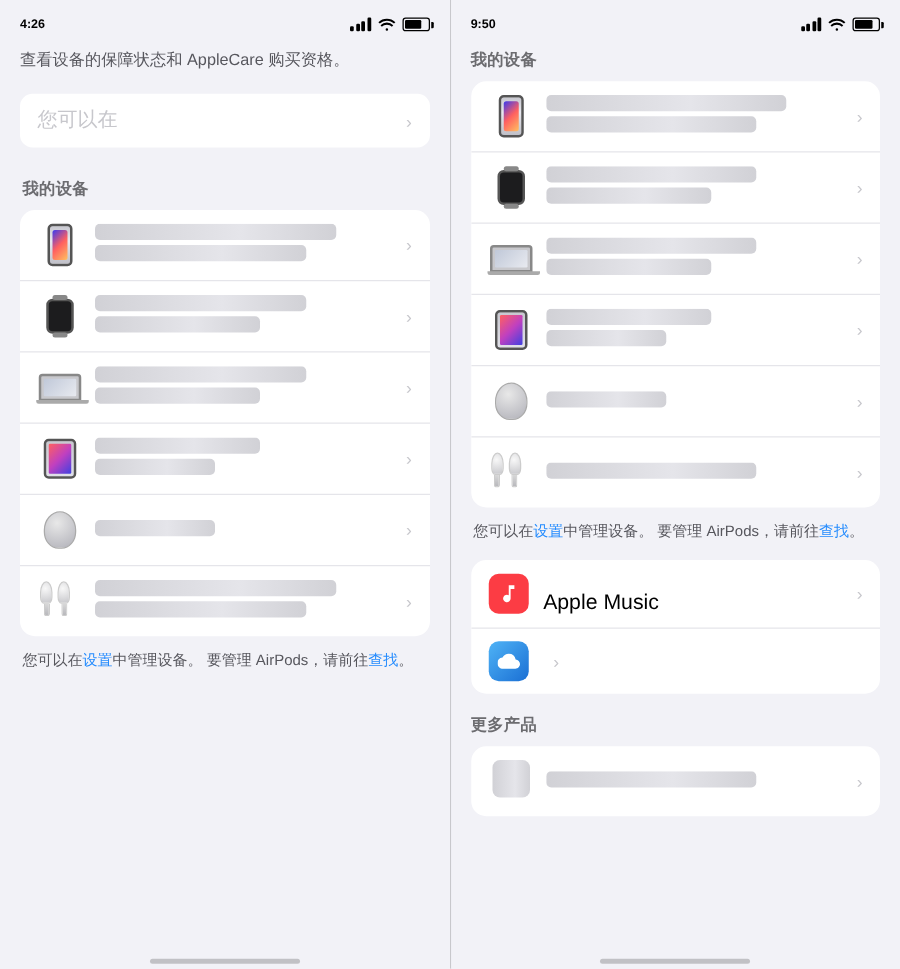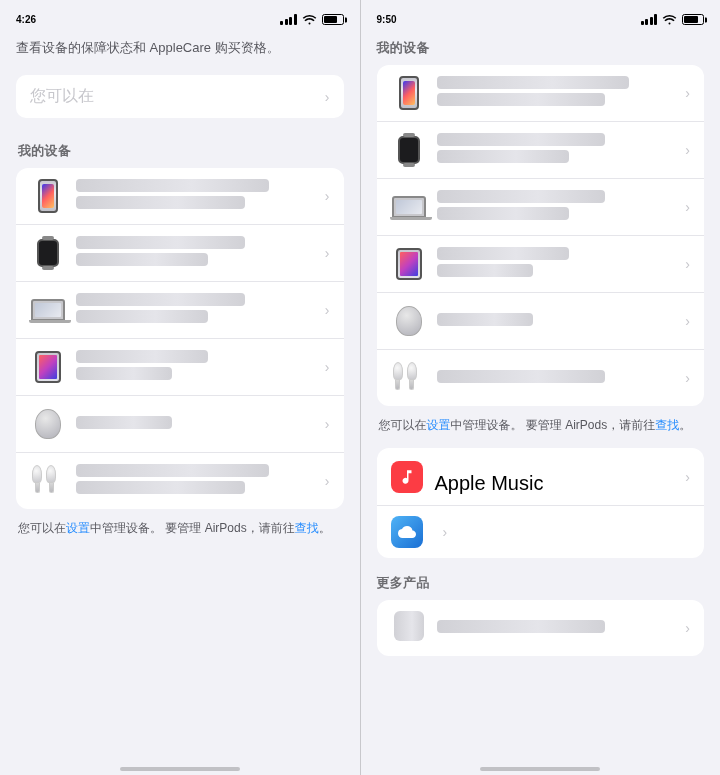--- a/index.html
+++ b/index.html
@@ -242,21 +242,21 @@
       background: linear-gradient(135deg, #4fb3f6 0%, #1a6fd4 100%);
     }
     .service-icon svg {
       width: 18px;
       height: 18px;
       fill: white;
     }
 
     .service-label {
       flex: 1;
-      font-size: 20px;
+      font-size: 17px;
       color: #000;
       margin-top: 14px;
     }
 
     
     .more-products-section {
       margin-top: 16px;
     }
 
     

